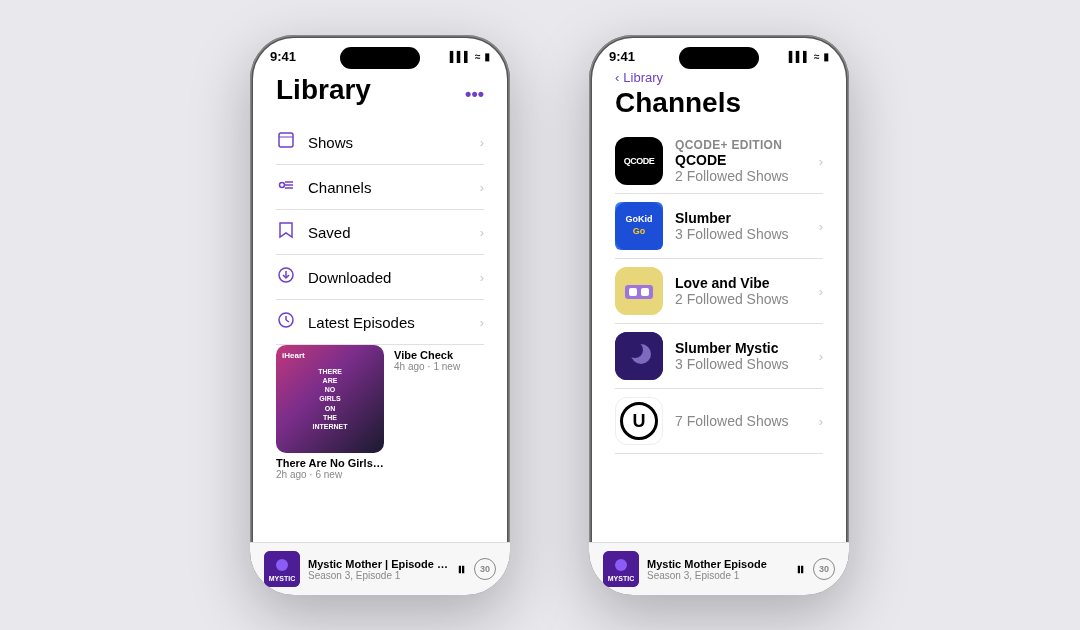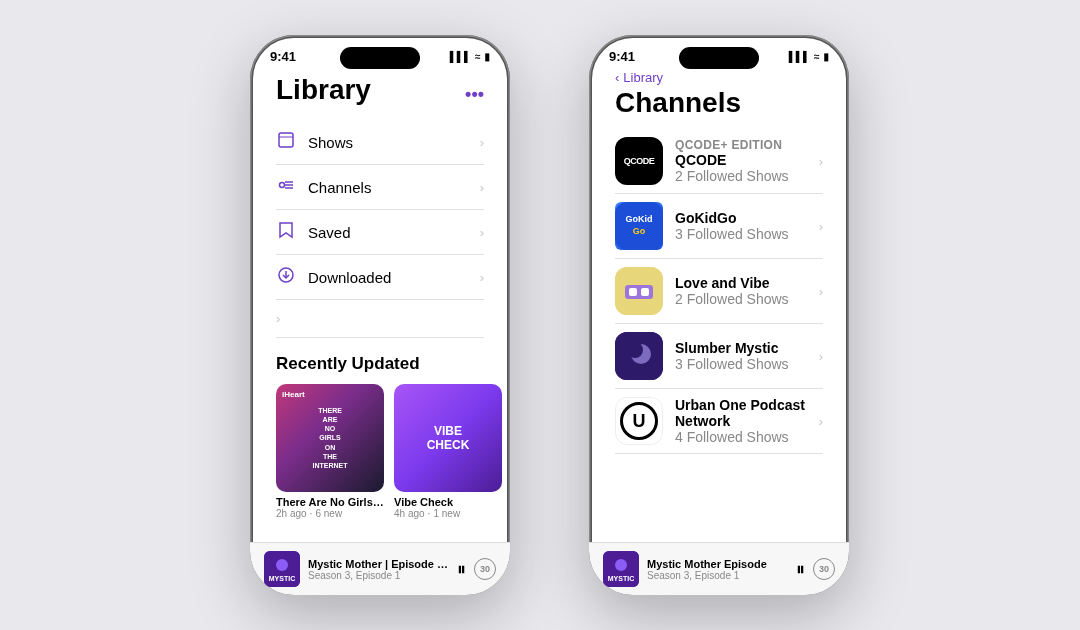--- a/index.html
+++ b/index.html
@@ -395,44 +395,50 @@
             <line x1="9" y1="5" x2="9" y2="11" stroke="#6e40c9" stroke-width="1.5"></line>
             <polyline points="6,9 9,12 12,9" stroke="#6e40c9" stroke-width="1.5" fill="none"></polyline>
           </svg>
         </span>
         <span class="menu-label">Downloaded</span>
       </div>
       <span class="chevron">›</span>
     </div>
 
     <div class="menu-item">
-      <span class="chevron">›</span>
-    </div>
-
-    <div class="section-title">Recently Updated</div>
+      <div class="menu-item-left">
+        <span class="menu-icon">
+          <svg width="18" height="18" viewBox="0 0 18 18" fill="none">
+            <circle cx="9" cy="9" r="7" stroke="#6e40c9" stroke-width="1.5" fill="none"></circle>
+            <line x1="9" y1="5" x2="9" y2="9" stroke="#6e40c9" stroke-width="1.5"></line>
+            <line x1="9" y1="9" x2="12" y2="11" stroke="#6e40c9" stroke-width="1.5"></line>
+          </svg>
+        </span>
+        <span class="menu-label">Latest Episodes</span>
+      </div>
+      <span class="chevron">›</span>
+    </div>
+
 
     <div class="podcast-grid">
 
       <div>
         <div class="podcast-thumb podcast-thumb-girls">
           <span class="iheart-bar">iHeart</span>
           <div class="podcast-thumb-girls-text">
             THERE<br>ARE<br>NO<br>GIRLS<br>ON<br>THE<br>INTERNET
           </div>
         </div>
         <div class="podcast-info">
           <div class="podcast-name">There Are No Girls on T...</div>
           <div class="podcast-meta">2h ago · 6 new</div>
         </div>
       </div>
 
       <div>
-        <div class="podcast-thumb podcast-thumb-vibe">
-          <div class="podcast-thumb-vibe-text">VIBE<br>CHECK</div>
-        </div>
         <div class="podcast-info">
           <div class="podcast-name">Vibe Check</div>
           <div class="podcast-meta">4h ago · 1 new</div>
         </div>
       </div>
     </div>
   </div>
 
   <div class="now-playing">
     <div class="np-thumb">
@@ -487,21 +493,21 @@
 
     <div class="channel-item">
       <div class="channel-logo channel-logo-gokidgo">
         <svg width="48" height="48" viewBox="0 0 48 48">
           <rect width="48" height="48" rx="12" fill="#1d4ed8"></rect>
           <text x="24" y="20" text-anchor="middle" font-size="9" fill="#fff" font-weight="800">GoKid</text>
           <text x="24" y="32" text-anchor="middle" font-size="9" fill="#facc15" font-weight="900">Go</text>
         </svg>
       </div>
       <div class="channel-info">
-        <div class="channel-name">GoKidGo</div>
+        <div class="channel-name">Slumber</div>
         <div class="channel-follows">3 Followed Shows</div>
       </div>
       <span class="chevron">›</span>
     </div>
 
     <div class="channel-item">
       <div class="channel-logo channel-logo-loveradio">
         <svg width="48" height="48" viewBox="0 0 48 48">
           <rect width="48" height="48" rx="12" fill="#e8d77a"></rect>
           <rect x="10" y="18" width="28" height="14" rx="3" fill="#8b5cf6" opacity="0.8"></rect>
@@ -529,22 +535,21 @@
         <div class="channel-follows">3 Followed Shows</div>
       </div>
       <span class="chevron">›</span>
     </div>
 
     <div class="channel-item">
       <div class="channel-logo channel-logo-urban">
         <div class="urban-u">U</div>
       </div>
       <div class="channel-info">
-        <div class="channel-name">Urban One Podcast Network</div>
-        <div class="channel-follows">4 Followed Shows</div>
+        <div class="channel-follows">7 Followed Shows</div>
       </div>
       <span class="chevron">›</span>
     </div>
 
   </div>
 
   <div class="now-playing">
     <div class="np-thumb">
       <svg width="36" height="36" viewBox="0 0 36 36">
         <rect width="36" height="36" rx="6" fill="#4c1d95"></rect>

